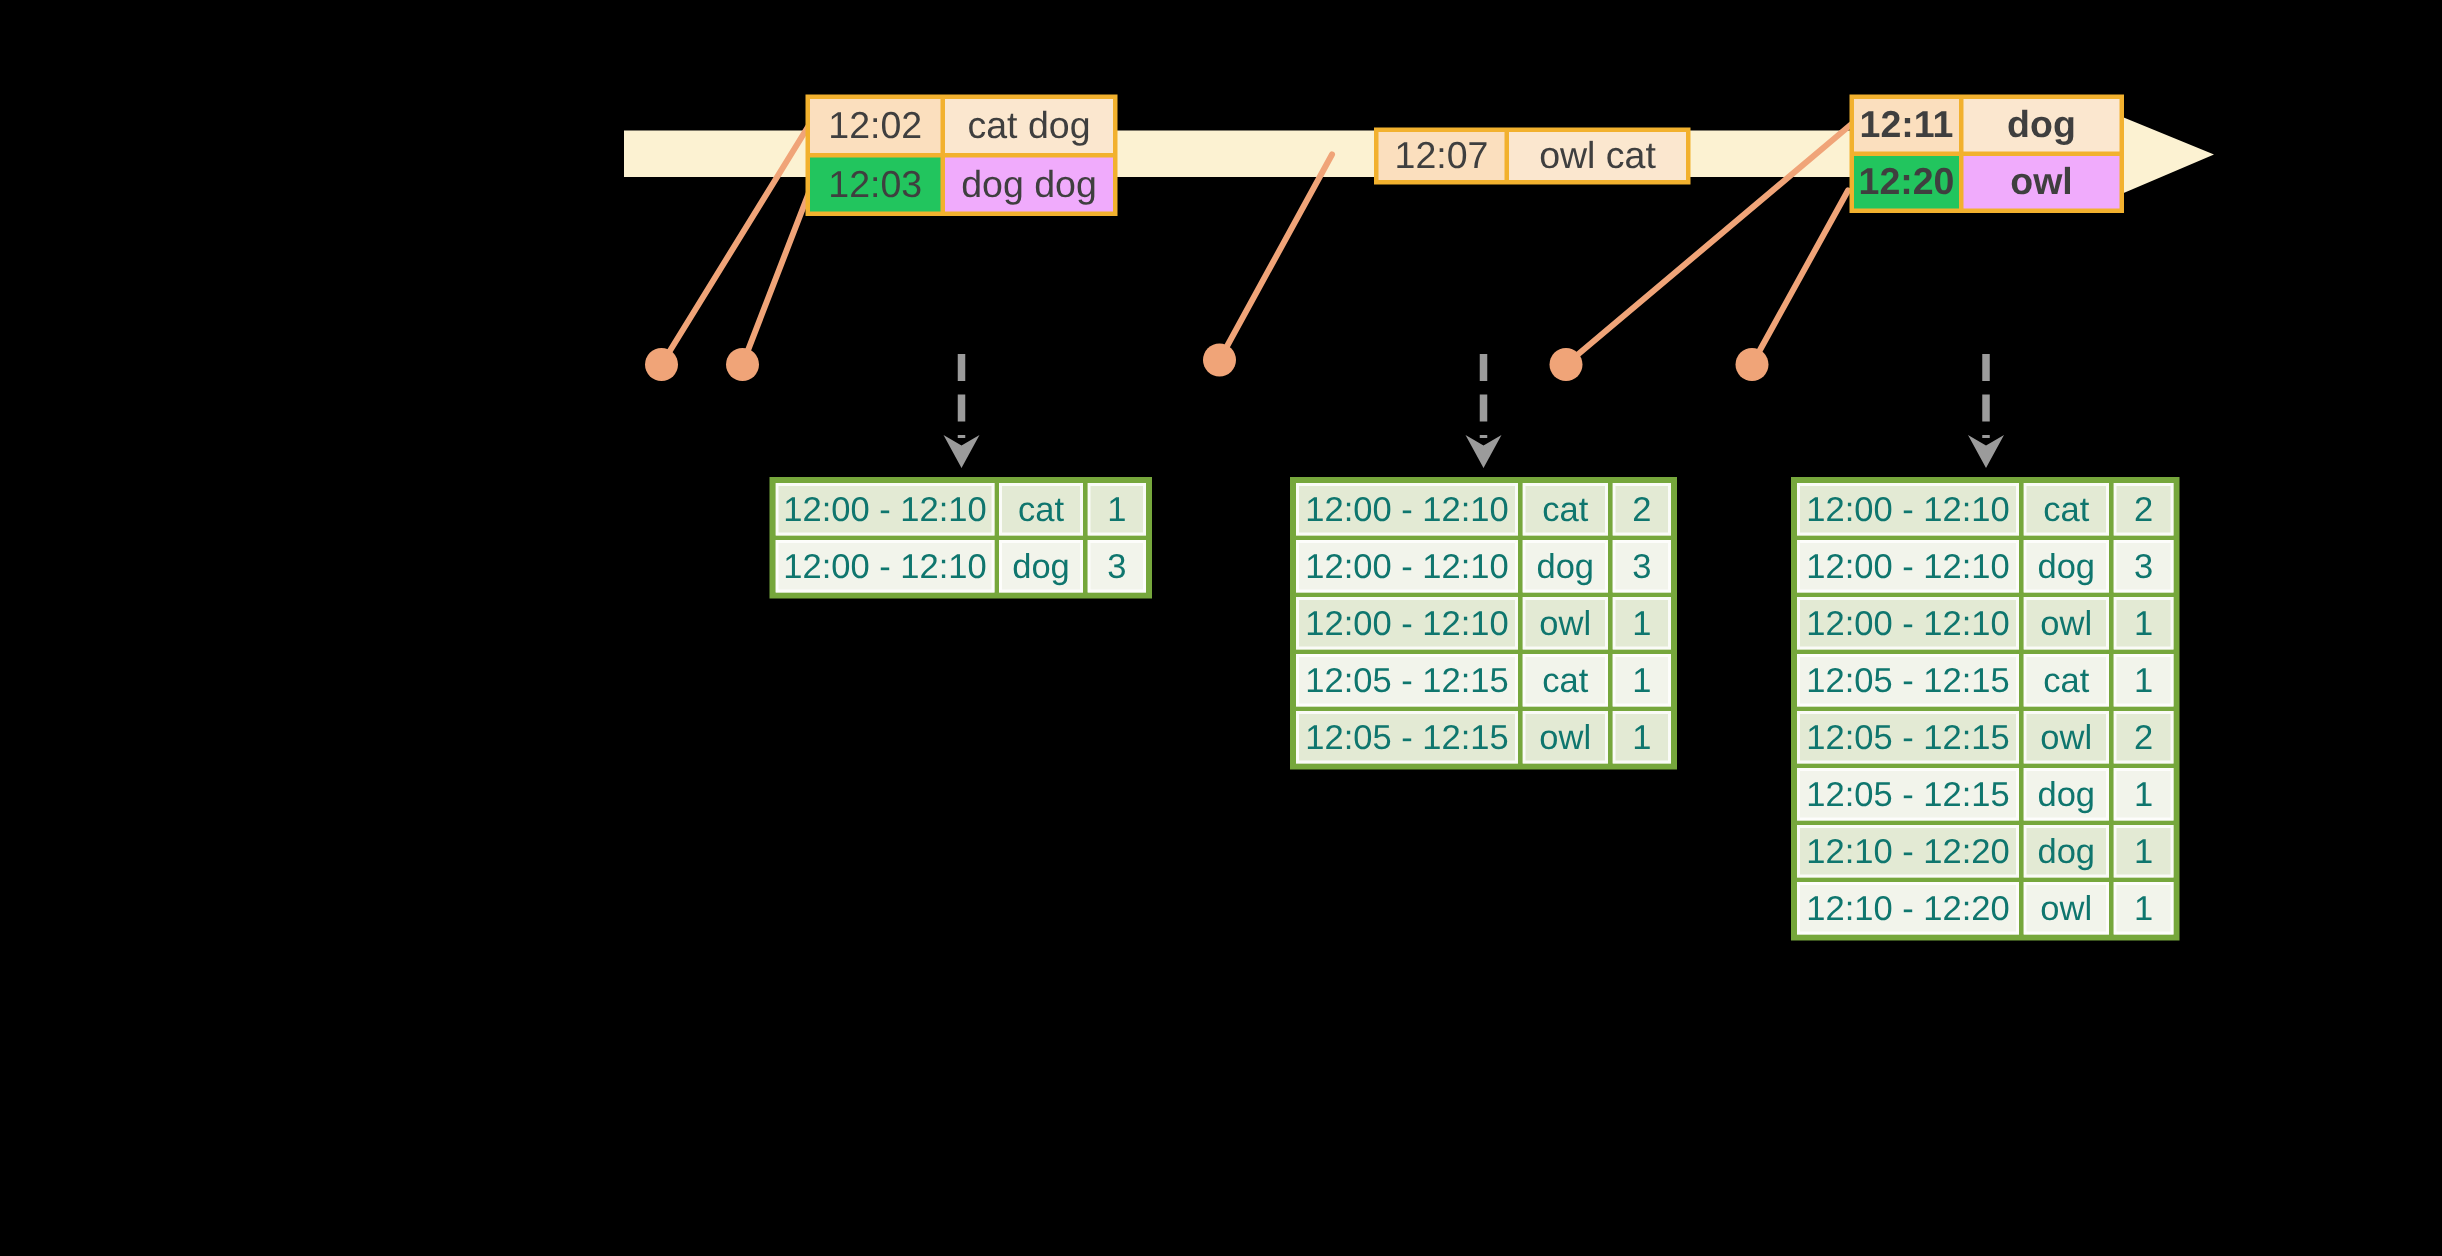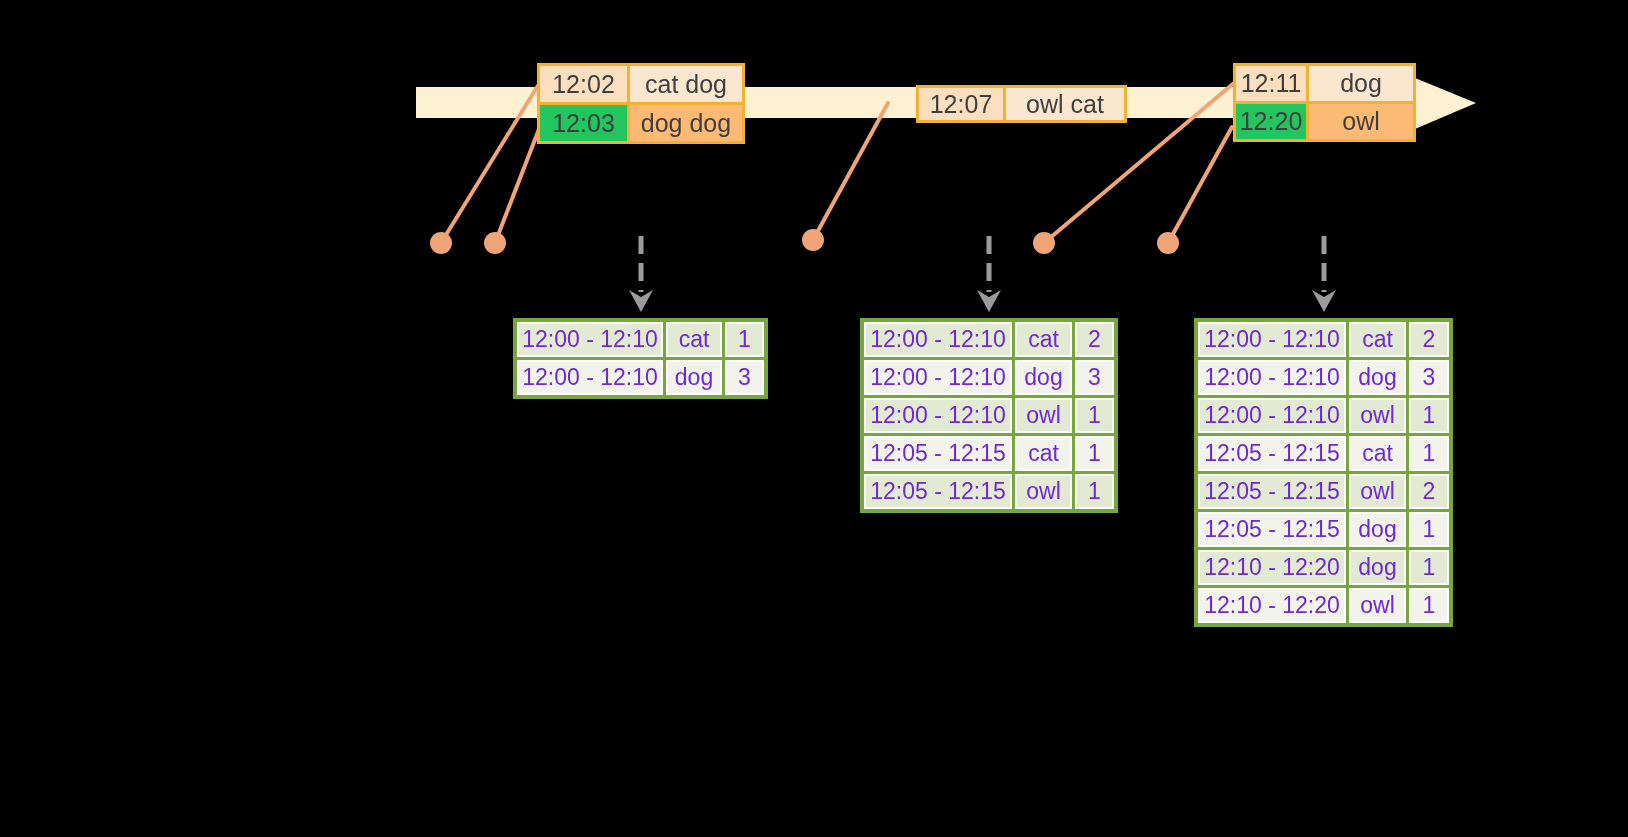--- a/index.html
+++ b/index.html
@@ -7,26 +7,26 @@
   .canvas{position:relative;width:1628px;height:837px;background:#000;overflow:hidden;margin-left:20px;}
   svg.overlay{position:absolute;left:0;top:0;}
 
   
   .etable{position:absolute;display:grid;background:#F2B12E;padding:3px;grid-gap:3px;box-sizing:border-box;}
   .ecell{display:flex;align-items:center;justify-content:center;
          font-size:25px;color:#3F3F3F;line-height:1;}
   .etA-time{background:#FBDFBE;}
   .etA-word{background:#FBE7CF;}
   .etB-time{background:#22c55e;}
-  .etB-word{background:#fdba74;}
+  .etB-word{background:#f0abfc;}
 
   
   .gtable{position:absolute;display:grid;background:#76A73C;padding:4px;grid-gap:3px;box-sizing:border-box;}
   .gcell{display:flex;align-items:center;justify-content:center;
-         font-size:23px;color:#6d28d9;line-height:1;
+         font-size:23px;color:#0f766e;line-height:1;
          box-shadow:inset 0 0 0 2px rgba(255,255,255,0.8);}
   .gA{background:#E3EAD4;}
   .gB{background:#F2F4EB;}
 </style>
 </head>
 <body>
 
 <div class="canvas">
 
   <svg class="overlay" width="1628" height="837" viewBox="0 0 1628 837">
@@ -66,21 +66,21 @@
     <div class="ecell etA-word">cat dog</div>
     <div class="ecell etB-time">12:03</div>
     <div class="ecell etB-word">dog dog</div>
   </div>
 
   <div class="etable" style="left:896px;top:85px;grid-template-columns:84px 118px;grid-auto-rows:32px;">
     <div class="ecell etA-time">12:07</div>
     <div class="ecell etA-word">owl cat</div>
   </div>
 
-  <div class="etable" style="left:1213px;top:63px;grid-template-columns:70px 104px;grid-auto-rows:35px;">
+  <div class="etable" style="left:1213px;top:63px;grid-template-columns:70px 104px;grid-auto-rows:35px;font-weight:bold;">
     <div class="ecell etA-time">12:11</div>
     <div class="ecell etA-word">dog</div>
     <div class="ecell etB-time">12:20</div>
     <div class="ecell etB-word">owl</div>
   </div>
 
   <div class="gtable" style="left:493px;top:318px;grid-template-columns:146px 56px 39px;grid-auto-rows:35px;">
     <div class="gcell gA">12:00 - 12:10</div>
     <div class="gcell gA">cat</div>
     <div class="gcell gA">1</div>

